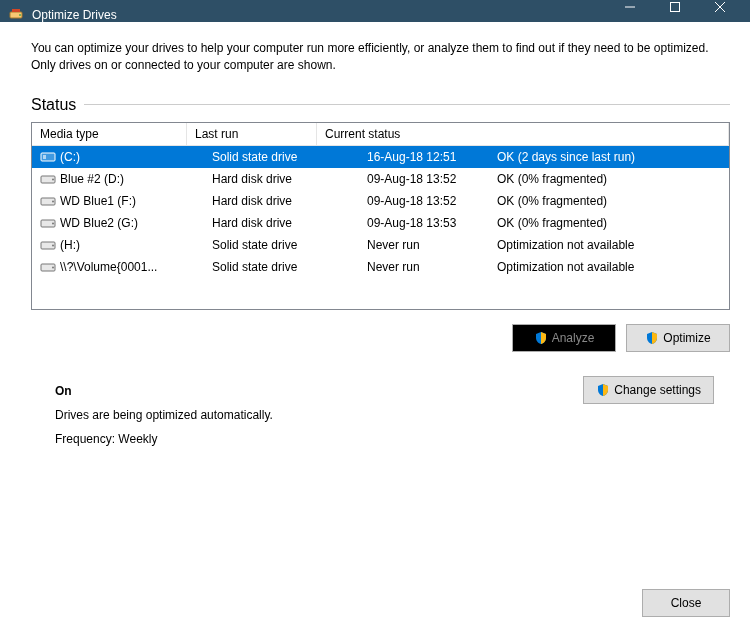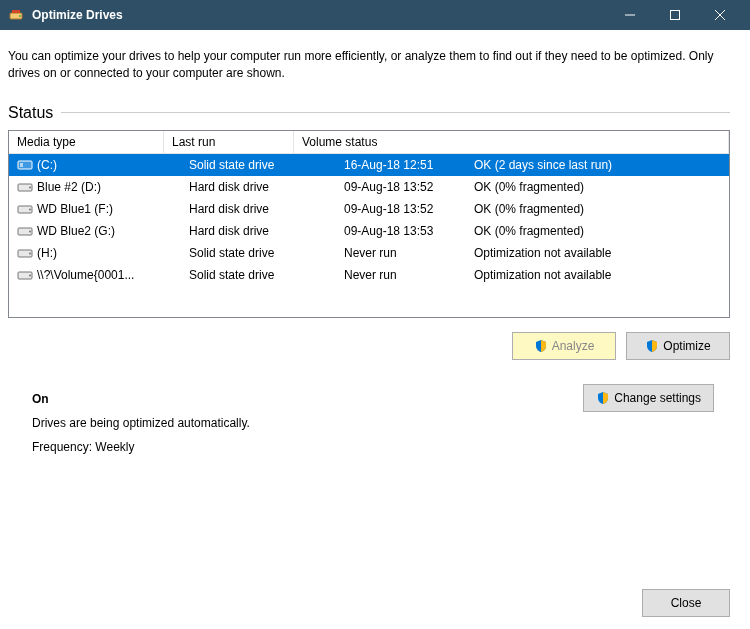--- a/index.html
+++ b/index.html
@@ -1,38 +1,38 @@
 <!DOCTYPE html>
 <html><head>
 <meta charset="utf-8">
 <style>
 * { box-sizing: border-box; margin: 0; padding: 0; }
 body { font-family: "Segoe UI", Tahoma, sans-serif; font-size: 12px; background: #fff; width: 750px; height: 629px; overflow: hidden; }
-.titlebar { background: #2e4f66; color: #fff; height: 30px; display: flex; align-items: center; padding: 0 8px; font-weight: bold; }
+.titlebar { background: #2e4f66; color: #fff; height: 22px; display: flex; align-items: flex-end; padding: 0 8px; }
 .titlebar .icon-slot { width: 16px; height: 16px; margin-right: 8px; display: flex; align-items: center; justify-content: center; }
 .titlebar .title { flex: 1; font-size: 12px; }
 .titlebar .win-btn { width: 45px; height: 30px; display: flex; align-items: center; justify-content: center; color: #fff; }
-.content { padding: 18px 20px 0 8px; }
+.content { padding: 18px 20px 0 31px; }
 .intro { font-size: 12px; color: #000; line-height: 1.4; margin-bottom: 22px; }
 .group-label { font-size: 16px; color: #000; display: flex; align-items: center; margin-bottom: 8px; }
 .group-label .line { flex: 1; height: 1px; background: #ccc; margin-left: 8px; }
 .table-wrap { border: 1px solid #828790; background: #fff; height: 188px; overflow: hidden; }
 .thead { display: flex; border-bottom: 1px solid #e5e5e5; background: #fff; }
 .th { padding: 4px 8px; font-size: 12px; text-align: left; border-right: 1px solid #e5e5e5; }
 .tbody .tr { display: flex; align-items: center; padding: 2px 0; }
 .tbody .tr.selected { background: #0078d7; color: #fff; }
 .td { padding: 2px 8px; font-size: 12px; white-space: nowrap; overflow: hidden; text-overflow: ellipsis; display: flex; align-items: center; }
 .col-drive { width: 172px; }
 .col-media { width: 155px; }
 .col-last  { width: 130px; }
 .col-status{ flex: 1; }
 .drive-icon { width: 16px; height: 12px; margin-right: 4px; display: inline-flex; align-items: center; justify-content: center; }
 .btn-row { display: flex; justify-content: flex-end; gap: 10px; margin: 14px 0 24px 0; }
 .btn { min-width: 104px; height: 28px; border: 1px solid #adadad; background: #e1e1e1; font-size: 12px; display: inline-flex; align-items: center; justify-content: center; gap: 4px; cursor: pointer; padding: 0 12px; }
-.btn.disabled { color: #888; background: #fef9c3; }
+.btn.disabled { color: #888; background: #000000; }
 .shield { width: 14px; height: 14px; }
 .schedule-body { padding: 4px 0 0 24px; position: relative; }
 .schedule-body .line { font-size: 12px; margin: 4px 8px 10px 0; }
 .schedule-body .bold { font-weight: 600; }
 .change-btn-wrap { position: absolute; right: 16px; top: 0; }
 .footer { position: absolute; bottom: 12px; right: 20px; }
 svg { display: block; }
 </style>
 </head>
 <body>
@@ -69,21 +69,21 @@
 
   <div class="group-label">
     <span>Status</span>
     <span class="line"></span>
   </div>
 
   <div class="table-wrap">
     <div class="thead">
       <div class="th col-media">Media type</div>
       <div class="th col-last">Last run</div>
-      <div class="th col-status">Volume status</div>
+      <div class="th col-status">Current status</div>
     </div>
     <div class="tbody" id="tbody">
         <div class="tr selected">
           <div class="td col-drive">
             <span class="drive-icon">
               <svg width="16" height="12" viewBox="0 0 16 12">
                 <rect x="1" y="2" width="14" height="8" rx="1" fill="rgba(255,255,255,0.25)" stroke="#fff"></rect>
                 <rect x="3" y="4" width="3" height="4" fill="#fff" opacity="0.6"></rect>
               </svg>
             </span>

